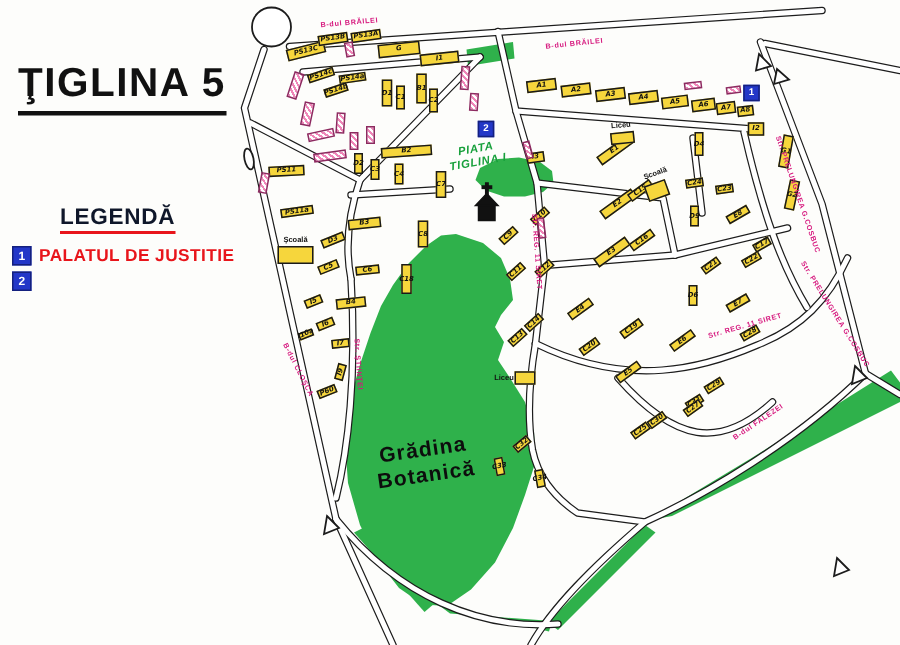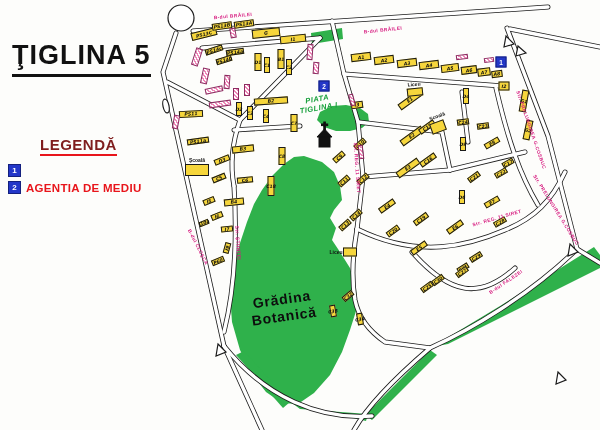--- a/index.html
+++ b/index.html
@@ -2,21 +2,21 @@
 <html><head>
 <meta charset="utf-8">
 <style>
   html,body{margin:0;padding:0;background:#fff;}
   #stage{position:relative;width:600px;height:430px;background:#fdfdfb;overflow:hidden;
          font-family:"Liberation Sans",sans-serif;}
   
   .page-title{position:absolute;left:12px;top:40px;font-size:27px;font-weight:bold;
     letter-spacing:1px;color:#111;border-bottom:3px solid #111;padding-bottom:3px;}
   .legend-head{position:absolute;left:40px;top:136px;font-size:15px;font-weight:bold;
-    color:#7f1d1d;border-bottom:2px solid #e8151b;padding-bottom:1px;letter-spacing:.5px;}
+    color:#0f172a;border-bottom:2px solid #e8151b;padding-bottom:1px;letter-spacing:.5px;}
   .legend-item{position:absolute;display:flex;align-items:center;gap:5px;}
   .legend-item .sq{width:11px;height:11px;background:#2337c8;color:#fff;font-size:8px;
     font-weight:bold;display:flex;align-items:center;justify-content:center;border:1px solid #14207e;}
   .legend-item .txt{color:#e8151b;font-weight:bold;font-size:11.5px;letter-spacing:.3px;white-space:nowrap;}
   
   #mapsvg{position:absolute;left:0;top:0;}
   .building{position:absolute;display:flex;align-items:center;justify-content:center;
     border:0.5px solid #1a1a1a;font:italic bold 4.6px "DejaVu Sans",sans-serif;color:#111;
     white-space:nowrap;box-sizing:border-box;}
   .pinkblock{position:absolute;border:0.5px solid #8d2a60;box-sizing:border-box;
@@ -118,24 +118,24 @@
       <polygon points="317,137 324.5,129 332,137"></polygon>
       <rect x="323.8" y="122" width="1.6" height="8"></rect>
       <rect x="321.5" y="124" width="6.2" height="1.6"></rect>
     </g>
   </svg>
 
   <div class="page-title">ŢIGLINA 5</div>
   <div class="legend-head">LEGENDĂ</div>
   <div class="legend-item" style="left:8px;top:164px;">
     <span class="sq">1</span>
+    <span class="txt">PALATUL DE JUSTITIE</span>
   </div>
   <div class="legend-item" style="left:8px;top:181px;">
     <span class="sq">2</span>
-    <span class="txt">AGENTIA DE MEDIU</span>
   </div>
 
   <div id="blocks-layer">
       <div class="building" style="width: 26px; height: 8px; background: rgb(246, 214, 60); left: 204px; top: 34px; transform: translate(-50%, -50%) rotate(-14deg);">PS13C</div>
       <div class="building" style="width: 20px; height: 7px; background: rgb(246, 214, 60); left: 222px; top: 26px; transform: translate(-50%, -50%) rotate(-8deg);">PS13B</div>
       <div class="building" style="width: 20px; height: 7px; background: rgb(246, 214, 60); left: 244px; top: 24px; transform: translate(-50%, -50%) rotate(-8deg);">PS13A</div>
       <div class="building" style="width: 28px; height: 9px; background: rgb(246, 214, 60); left: 266px; top: 33px; transform: translate(-50%, -50%) rotate(-6deg);">G</div>
       <div class="building" style="width: 26px; height: 8px; background: rgb(246, 214, 60); left: 293px; top: 39px; transform: translate(-50%, -50%) rotate(-6deg);">I1</div>
       <div class="building" style="width: 20px; height: 8px; background: rgb(246, 214, 60); left: 361px; top: 57px; transform: translate(-50%, -50%) rotate(-7deg);">A1</div>
       <div class="building" style="width: 20px; height: 8px; background: rgb(246, 214, 60); left: 384px; top: 60px; transform: translate(-50%, -50%) rotate(-7deg);">A2</div>

